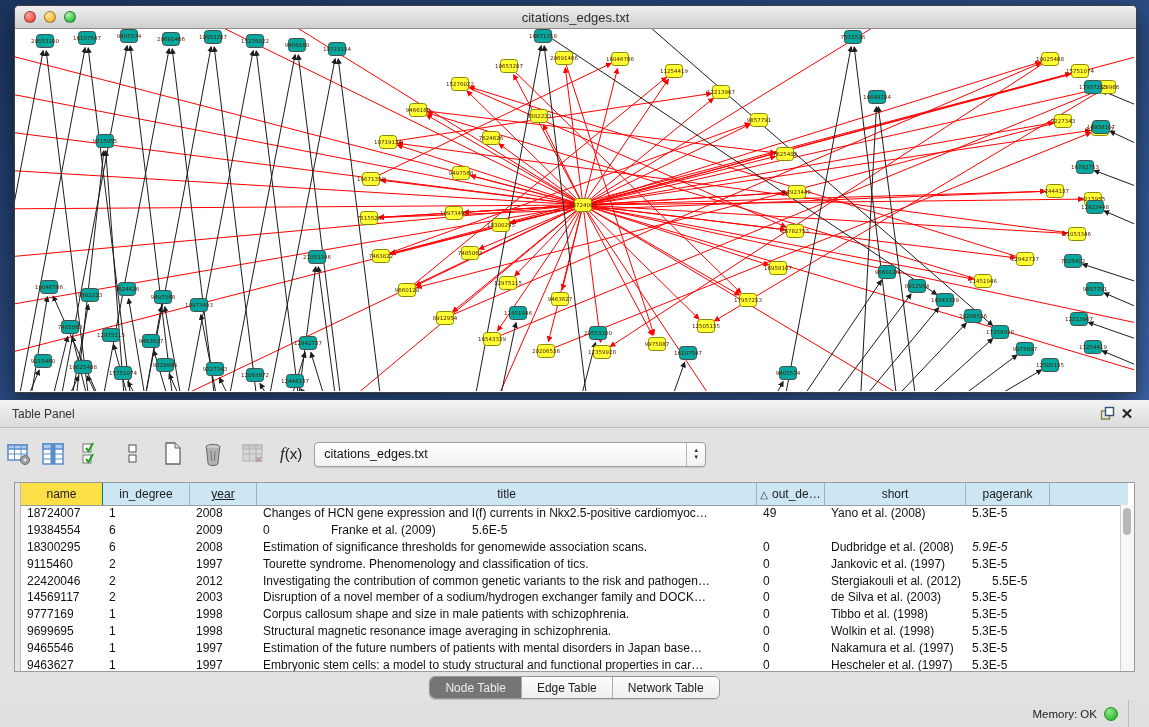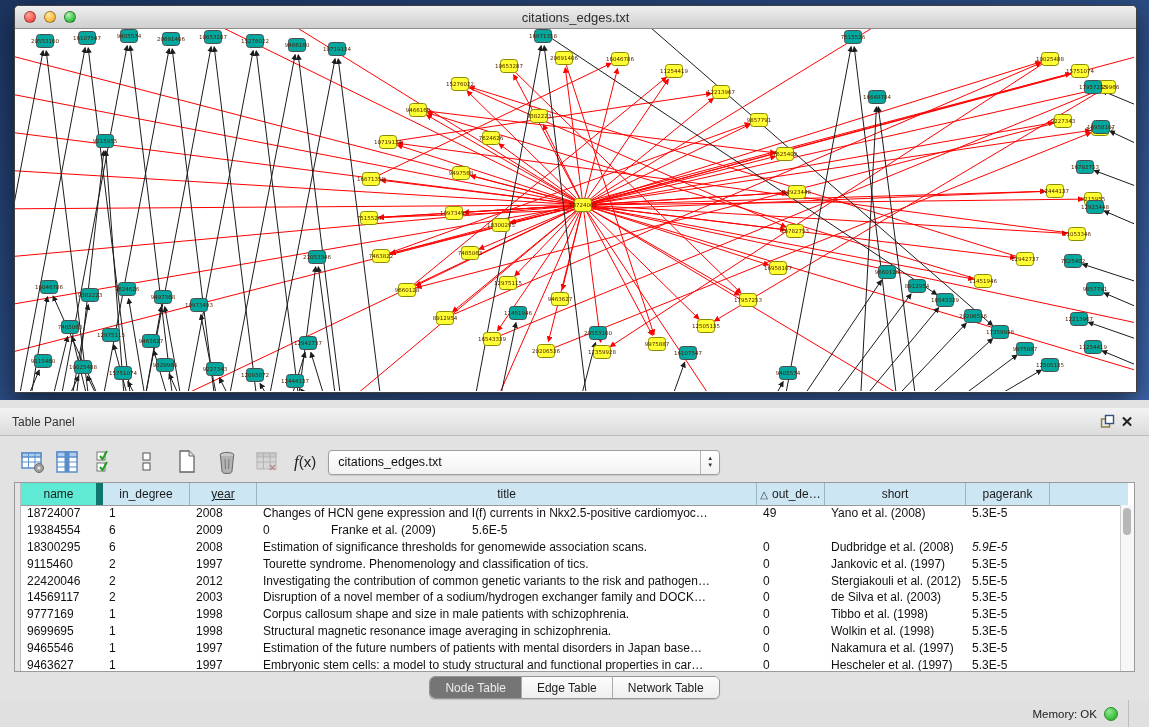--- a/index.html
+++ b/index.html
@@ -20,45 +20,45 @@
   .light{width:12px;height:12px;border-radius:50%;box-sizing:border-box;border:1px solid rgba(0,0,0,.35);}
   .light.red{background:radial-gradient(circle at 35% 30%,#ffa39b,#f75e55 60%,#d8433a);}
   .light.yellow{background:radial-gradient(circle at 35% 30%,#ffe7a3,#fdbf45 60%,#dd9f27);}
   .light.green{background:radial-gradient(circle at 35% 30%,#b9f0b0,#3fc94f 60%,#2aa437);}
   .canvas{position:absolute;left:0;top:23px;right:0;bottom:0;background:#fff;overflow:hidden;}
   .canvas svg{position:absolute;left:0;top:0;}
 
   
   .table-panel{position:absolute;left:0;top:400px;width:1149px;height:327px;background:#e2e2e2;}
   .panel-header{height:28px;background:linear-gradient(#f3f3f3,#dbdbdb);
-                border-bottom:1px solid #bdbdbd;display:flex;align-items:center;padding:0 12px;box-sizing:border-box;margin-top:8px;}
+                border-bottom:1px solid #bdbdbd;display:flex;align-items:center;padding:0 12px;box-sizing:border-box;}
   .panel-title{font-size:12px;color:#333;}
   .panel-header .spacer{margin-left:auto;}
   .hdr-btn{display:flex;align-items:center;justify-content:center;width:20px;height:20px;cursor:default;}
   .close-x{font-size:15px;font-weight:bold;color:#222;line-height:1;}
 
-  .toolbar{height:52px;display:flex;align-items:center;padding-left:20px;box-sizing:border-box;}
+  .toolbar{height:52px;display:flex;align-items:center;padding-left:6px;box-sizing:border-box;}
   .tb-icon{width:26px;height:26px;display:flex;align-items:center;justify-content:center;margin-right:8px;}
   .tb-icon.gap{margin-right:14px;}
   .fx-label{font-size:15px;color:#222;margin:0 10px 0 6px;}
   .fx-label i{font-family:"Liberation Serif",serif;font-size:17px;}
   .combo{width:390px;height:23px;background:linear-gradient(#ffffff,#f2f2f2);
          border:1px solid #9f9f9f;border-radius:4px;display:flex;align-items:center;
          box-shadow:0 1px 1px rgba(0,0,0,.12);margin-left:2px;}
   .combo-text{flex:1;font-size:12.5px;color:#111;padding-left:9px;}
   .combo-spin{width:18px;height:100%;border-left:1px solid #b5b5b5;display:flex;flex-direction:column;
               align-items:center;justify-content:center;font-size:6px;color:#333;line-height:1.1;}
 
   .table-outer{position:absolute;left:14px;top:82px;width:1121px;height:190px;
                background:#fff;border:1px solid #9a9a9a;box-sizing:border-box;}
   .thead{display:flex;height:22px;border-bottom:1px solid #9a9a9a;}
   .gutter{width:5px;background:#e4e4e4;border-right:1px solid #bdbdbd;flex:none;}
   .th{box-sizing:border-box;background:#cde6f4;border-right:1px solid #9ab5c4;
       display:flex;align-items:center;justify-content:center;font-size:12px;color:#1b1b1b;overflow:hidden;white-space:nowrap;}
-  .th.first{background:#5eead4;border-right:7px solid #0f766e;}
+  .th.first{background:#fde047;border-right:1px solid #0f766e;}
   .th .sort{margin-right:4px;font-size:10px;color:#333;}
   .rows{position:absolute;left:0;top:22px;right:13px;bottom:0;overflow:hidden;}
   .row{display:flex;height:16.8px;align-items:center;}
   .cell{box-sizing:border-box;font-size:12px;color:#111;padding-left:6px;overflow:hidden;
         white-space:nowrap;text-overflow:clip;flex:none;}
   .vscroll{position:absolute;top:22px;right:0;width:13px;bottom:0;background:#f7f7f7;border-left:1px solid #cfcfcf;}
   .vthumb{position:absolute;top:3px;left:2px;width:8px;height:27px;background:#b7b7b7;border-radius:5px;}
 
   .tab-bar{position:absolute;left:0;top:276px;width:100%;display:flex;justify-content:center;}
   .seg{display:flex;height:21px;border:1px solid #969696;border-radius:6px;overflow:hidden;
@@ -571,21 +571,21 @@
           <div class="cell" style="width: 84px;">5.3E-5</div>
         </div>
         <div class="row">
           <div class="gutter" style="height: 100%;"></div>
           <div class="cell" style="width: 82px;">22420046</div>
           <div class="cell" style="width: 87px;">2</div>
           <div class="cell" style="width: 67px;">2012</div>
           <div class="cell" style="width: 500px;">Investigating the contribution of common genetic variants to the risk and pathogen…</div>
           <div class="cell" style="width: 68px;">0</div>
           <div class="cell" style="width: 141px;">Stergiakouli et al. (2012)</div>
-          <div class="cell" style="width: 84px;">5.5E-5</div>
+          <div class="cell" style="width: 84px; margin-left: 20px;">5.5E-5</div>
         </div>
         <div class="row">
           <div class="gutter" style="height: 100%;"></div>
           <div class="cell" style="width: 82px;">14569117</div>
           <div class="cell" style="width: 87px;">2</div>
           <div class="cell" style="width: 67px;">2003</div>
           <div class="cell" style="width: 500px;">Disruption of a novel member of a sodium/hydrogen exchanger family and DOCK…</div>
           <div class="cell" style="width: 68px;">0</div>
           <div class="cell" style="width: 141px;">de Silva et al. (2003)</div>
           <div class="cell" style="width: 84px;">5.3E-5</div>

